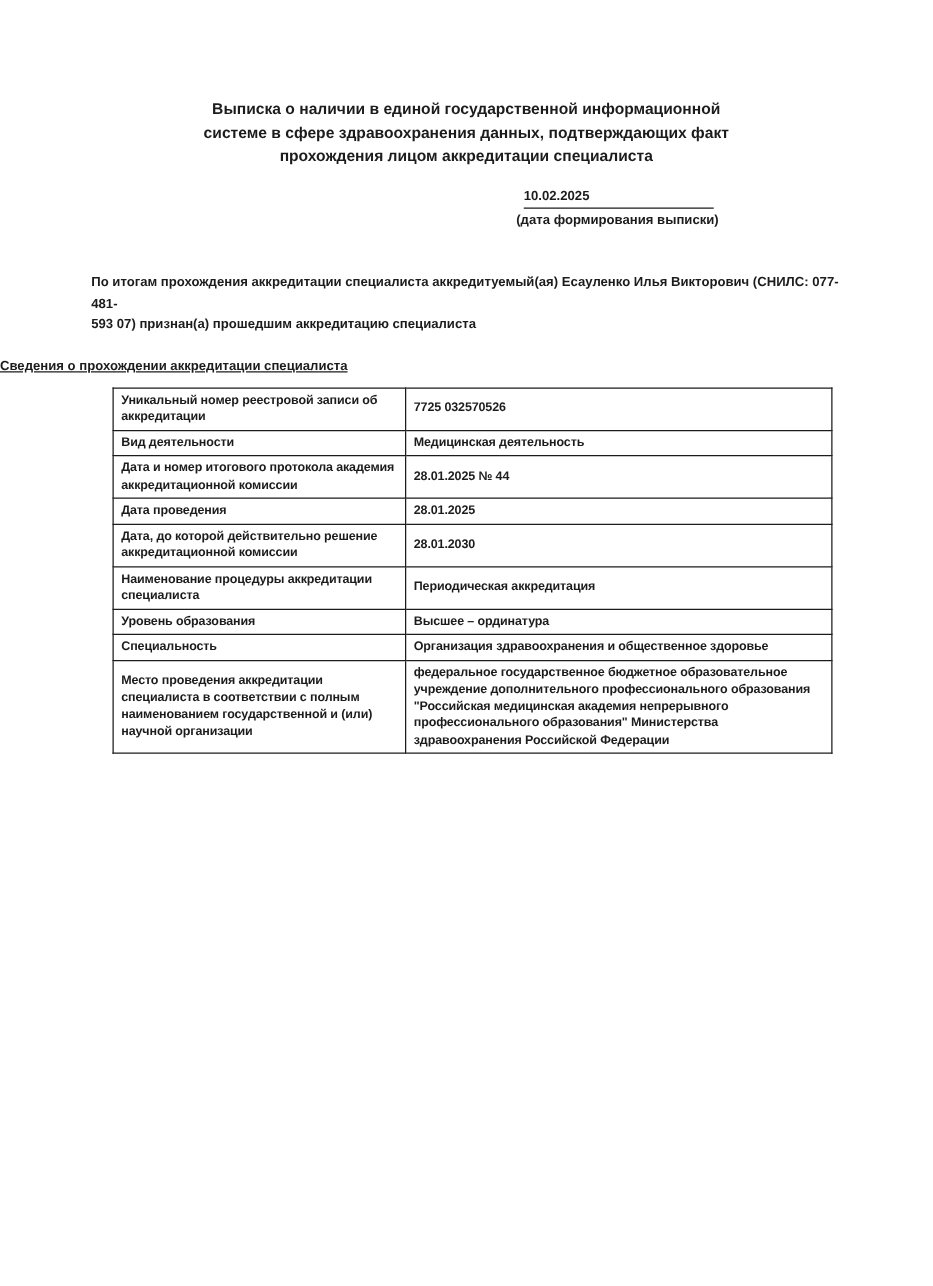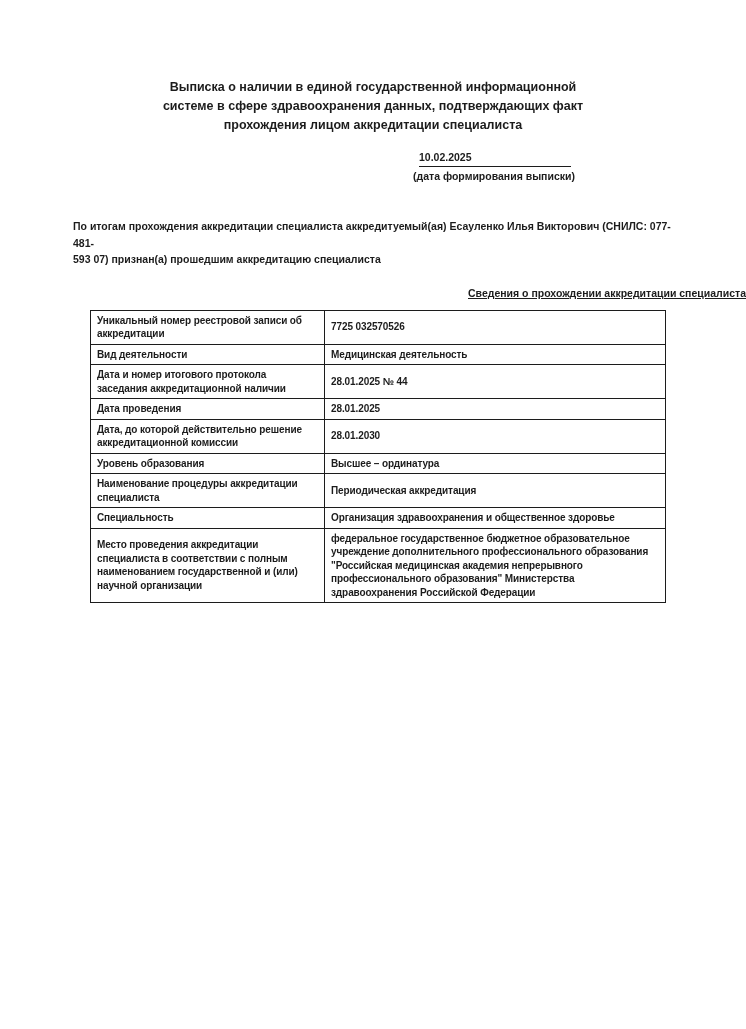--- a/index.html
+++ b/index.html
@@ -45,25 +45,24 @@
   .intro-paragraph {
     margin: 35px auto 0;
     max-width: 600px;
     text-align: left;
     font-size: 10.5px;
     line-height: 16.5px;
     white-space: pre-line;
   }
   .section-heading {
     margin-top: 18px;
-    text-align: right;
+    text-align: left;
     font-size: 10.5px;
     line-height: 14px;
     text-decoration: underline;
-    padding-left: 48px;
   }
   .registry-heading {
     margin-top: 9px;
     text-align: center;
     font-size: 13.5px;
     line-height: 17px;
   }
   table.acc-table {
     margin: 10px 0 0 90px;
     width: 564px;
@@ -111,38 +110,38 @@
     <tbody>
       <tr>
         <td class="label-cell">Уникальный номер реестровой записи об аккредитации</td>
         <td class="value-cell">7725 032570526</td>
       </tr>
       <tr>
         <td class="label-cell">Вид деятельности</td>
         <td class="value-cell">Медицинская деятельность</td>
       </tr>
       <tr>
-        <td class="label-cell">Дата и номер итогового протокола заседания аккредитационной наличии</td>
+        <td class="label-cell">Дата и номер итогового протокола академия аккредитационной комиссии</td>
         <td class="value-cell">28.01.2025 № 44</td>
       </tr>
       <tr>
         <td class="label-cell">Дата проведения</td>
         <td class="value-cell">28.01.2025</td>
       </tr>
       <tr>
         <td class="label-cell">Дата, до которой действительно решение аккредитационной комиссии</td>
         <td class="value-cell">28.01.2030</td>
       </tr>
       <tr>
+        <td class="label-cell">Наименование процедуры аккредитации специалиста</td>
+        <td class="value-cell">Периодическая аккредитация</td>
+      </tr>
+      <tr>
         <td class="label-cell">Уровень образования</td>
         <td class="value-cell">Высшее – ординатура</td>
-      </tr>
-      <tr>
-        <td class="label-cell">Наименование процедуры аккредитации специалиста</td>
-        <td class="value-cell">Периодическая аккредитация</td>
       </tr>
       <tr>
         <td class="label-cell">Специальность</td>
         <td class="value-cell">Организация здравоохранения и общественное здоровье</td>
       </tr>
       <tr>
         <td class="label-cell">Место проведения аккредитации специалиста в соответствии с полным наименованием государственной и (или) научной организации</td>
         <td class="value-cell">федеральное государственное бюджетное образовательное учреждение дополнительного профессионального образования "Российская медицинская академия непрерывного профессионального образования" Министерства здравоохранения Российской Федерации</td>
       </tr>
     </tbody>

